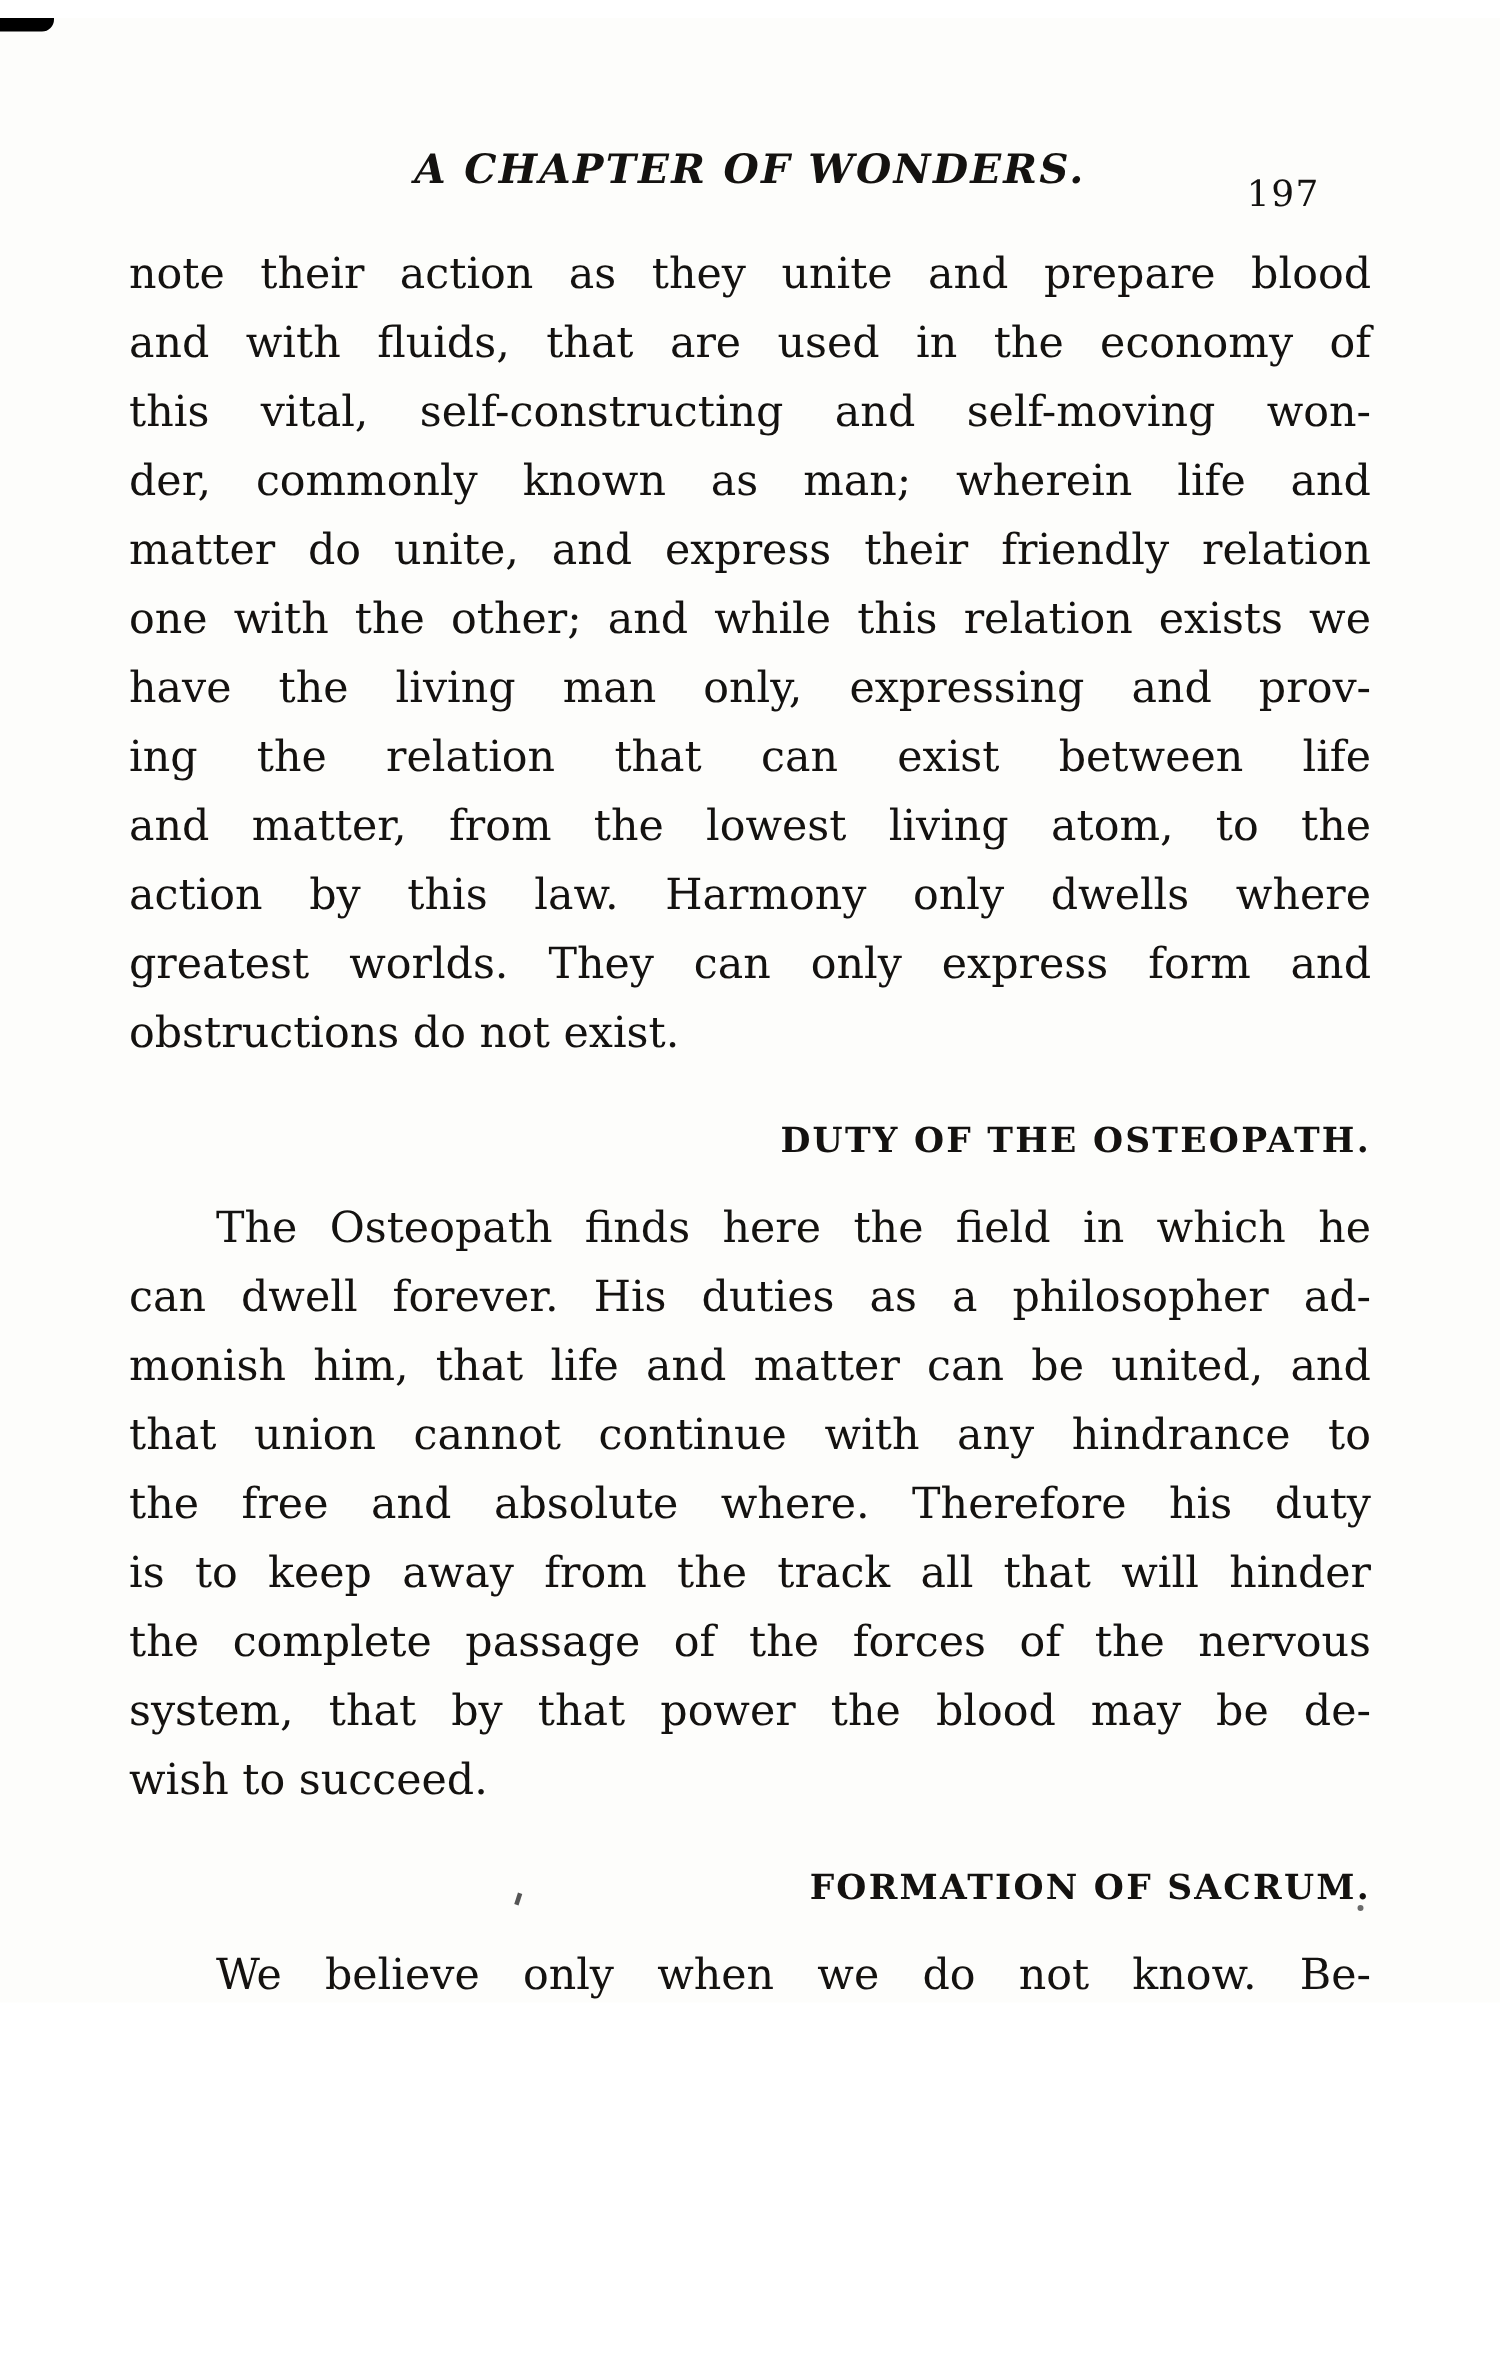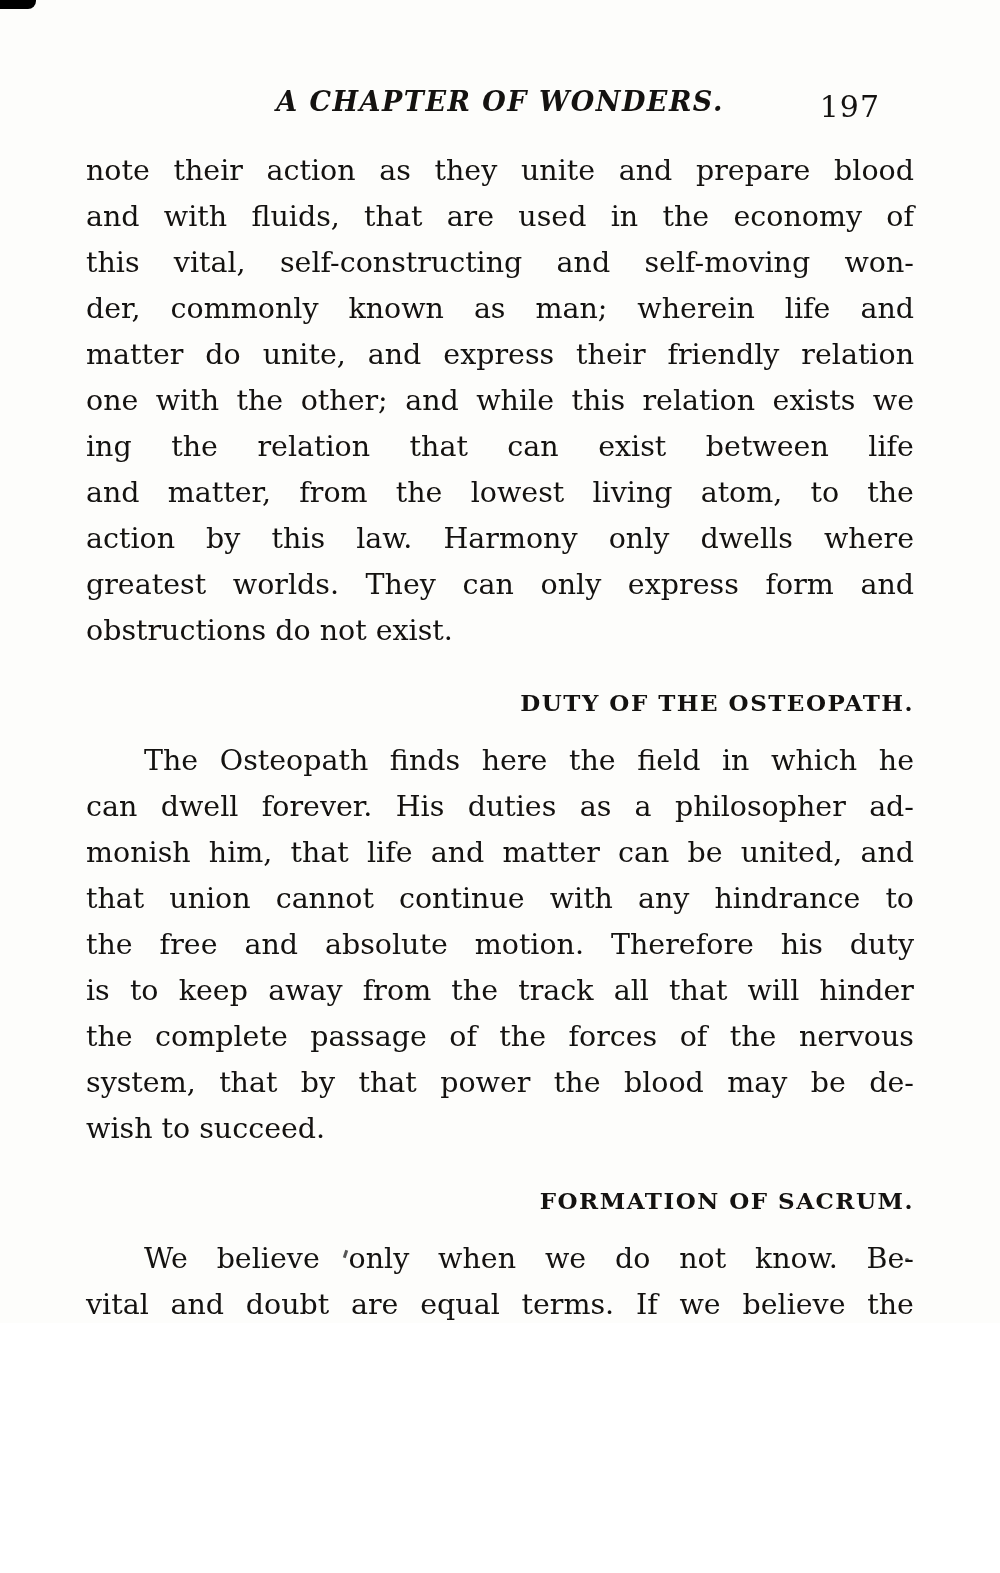--- a/index.html
+++ b/index.html
@@ -4,21 +4,21 @@
 <style>
   html, body {
     margin: 0;
     padding: 0;
     background: #ffffff;
   }
   .page {
     position: relative;
     width: 1000px;
     height: 1323px;
-    margin: 0 auto;
+    margin: 12px auto;
     background: #fdfdfb;
     color: #141210;
     font-family: "DejaVu Serif", "Liberation Serif", serif;
     overflow: hidden;
   }
   .page-inner {
     position: relative;
     padding: 0 86px;
   }
   
@@ -32,22 +32,22 @@
     display: inline-block;
     font-style: italic;
     font-weight: bold;
     font-size: 27px;
     letter-spacing: 1.5px;
     white-space: nowrap;
   }
   .page-number {
     position: absolute;
     right: 34px;
-    top: 3px;
-    font-size: 30px;
+    top: 17px;
+    font-size: 24px;
     letter-spacing: 1px;
     font-style: normal;
   }
   
   .body-text {
     margin-top: 26px;
     font-size: 28.5px;
     line-height: 46px;
   }
   .para {
@@ -127,35 +127,36 @@
 
     <div class="body-text">
 
       <div class="para">
         <div class="line">note their action as they unite and prepare blood</div>
         <div class="line">and with fluids, that are used in the economy of</div>
         <div class="line">this vital, self-constructing and self-moving won-</div>
         <div class="line">der, commonly known as man; wherein life and</div>
         <div class="line">matter do unite, and express their friendly relation</div>
         <div class="line">one with the other; and while this relation exists we</div>
+        <div class="line">have the living man only, expressing and prov-</div>
         <div class="line">ing the relation that can exist between life</div>
         <div class="line">and matter, from the lowest living atom, to the</div>
         <div class="line">action by this law. Harmony only dwells where</div>
         <div class="line">greatest worlds. They can only express form and</div>
         <div class="line last">obstructions do not exist.</div>
       </div>
 
       <h2 class="section-heading">DUTY OF THE OSTEOPATH.</h2>
 
       <div class="para">
         <div class="line indent">The Osteopath finds here the field in which he</div>
         <div class="line">can dwell forever. His duties as a philosopher ad-</div>
         <div class="line">monish him, that life and matter can be united, and</div>
         <div class="line">that union cannot continue with any hindrance to</div>
-        <div class="line">the free and absolute motion. Therefore his duty</div>
+        <div class="line">the free and absolute where. Therefore his duty</div>
         <div class="line">is to keep away from the track all that will hinder</div>
         <div class="line">the complete passage of the forces of the nervous</div>
         <div class="line">system, that by that power the blood may be de-</div>
         <div class="line last">wish to succeed.</div>
       </div>
 
       <h2 class="section-heading">FORMATION OF SACRUM.</h2>
 
       <div class="para">
         <div class="line indent">We believe only when we do not know. Be-</div>

